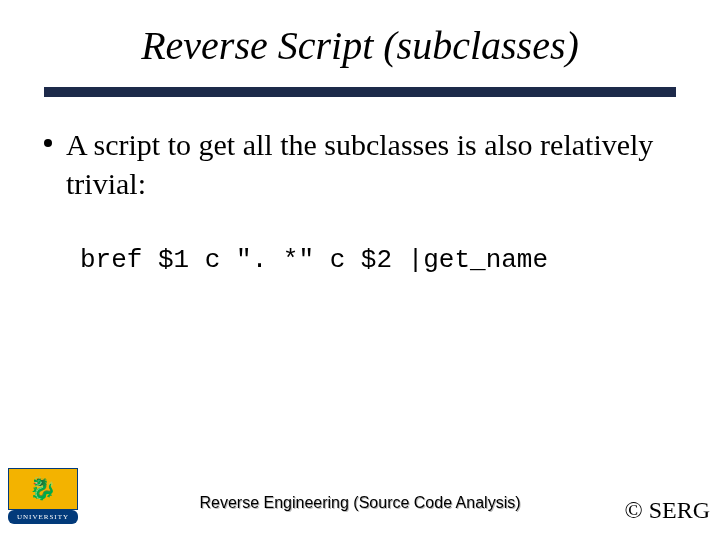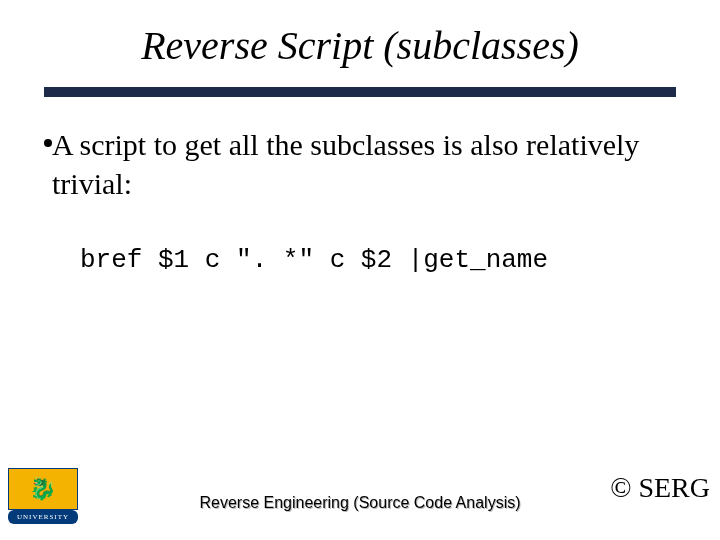--- a/index.html
+++ b/index.html
@@ -2,31 +2,31 @@
 <html><head>
 <meta charset="utf-8">
 <style>
   * { margin: 0; padding: 0; box-sizing: border-box; }
   html, body { width: 720px; height: 540px; background: #fff; font-family: "Times New Roman", Times, serif; color: #000; }
   .slide { position: relative; width: 720px; height: 540px; }
   .title-wrap { text-align: center; padding-top: 22px; }
   .title { font-style: italic; font-size: 40px; font-weight: 400; }
   .rule { margin: 18px 44px 0 44px; height: 10px; background: #1d2a4a; }
   .body { padding: 28px 44px 0 44px; }
-  .bullet-row { display: flex; align-items: flex-start; }
+  .bullet-row { display: flex; align-items: flex-start; gap: 14px; }
   .bullet-dot { width: 8px; height: 8px; background: #000; border-radius: 50%; margin-top: 14px; flex-shrink: 0; }
   .bullet-text { font-size: 30px; line-height: 1.3; }
   .code-line { font-family: "Courier New", Courier, monospace; font-size: 26px; margin-top: 42px; margin-left: 36px; white-space: pre; }
   .footer { position: absolute; bottom: 16px; left: 0; right: 0; height: 60px; }
   .logo { position: absolute; left: 8px; bottom: 0; width: 70px; }
   .logo-top { width: 70px; height: 42px; background: #f3b300; border: 1px solid #023a7a; display: flex; align-items: center; justify-content: center; }
   .logo-bot { width: 70px; height: 14px; background: #023a7a; color: #fff; font-size: 7px; font-family: Georgia, serif; letter-spacing: 1px; text-align: center; line-height: 14px; border-radius: 6px; }
   .dragon { font-size: 22px; color: #b06a00; }
   .footer-title { position: absolute; left: 0; right: 0; bottom: 12px; text-align: center; font-family: Arial, Helvetica, sans-serif; font-size: 16px; font-weight: 400; text-shadow: 1px 1px 0 #bbb; }
-  .copyright { position: absolute; right: 10px; bottom: 20px; font-family: "Times New Roman", serif; font-size: 28px; }
+  .copyright { position: absolute; right: 10px; bottom: 0; font-family: "Times New Roman", serif; font-size: 24px; }
 </style>
 </head>
 <body>
 <div class="slide">
 
   <div class="title-wrap">
     <h1 class="title">Reverse Script (subclasses)</h1>
   </div>
 
   <div class="rule"></div>

